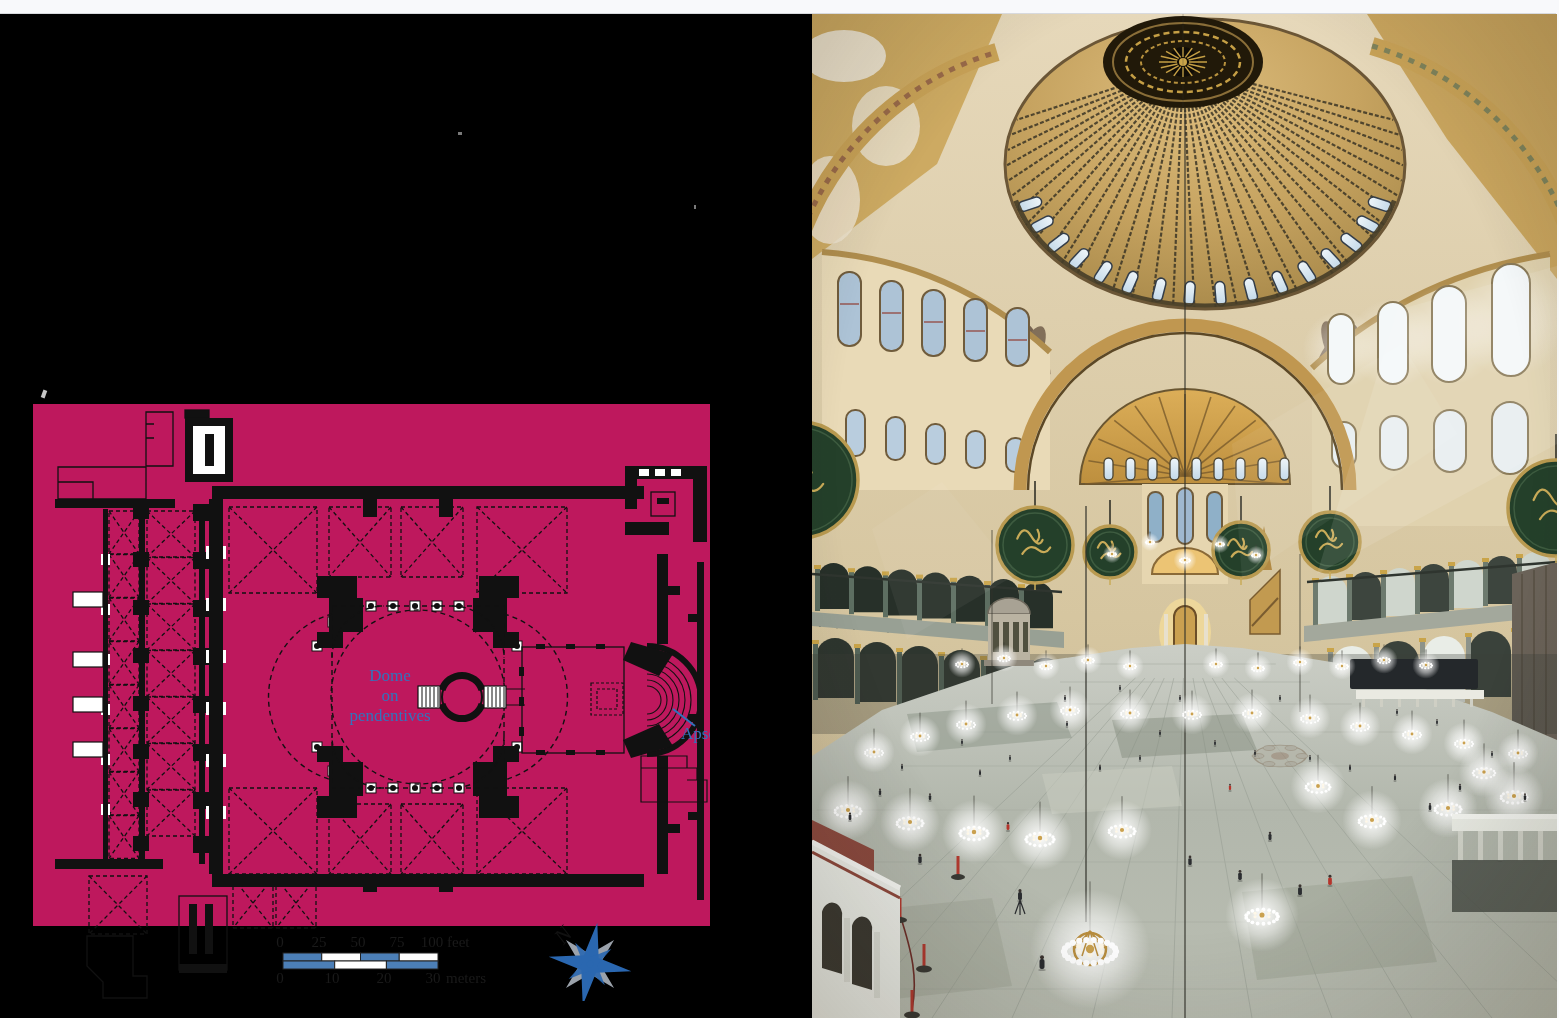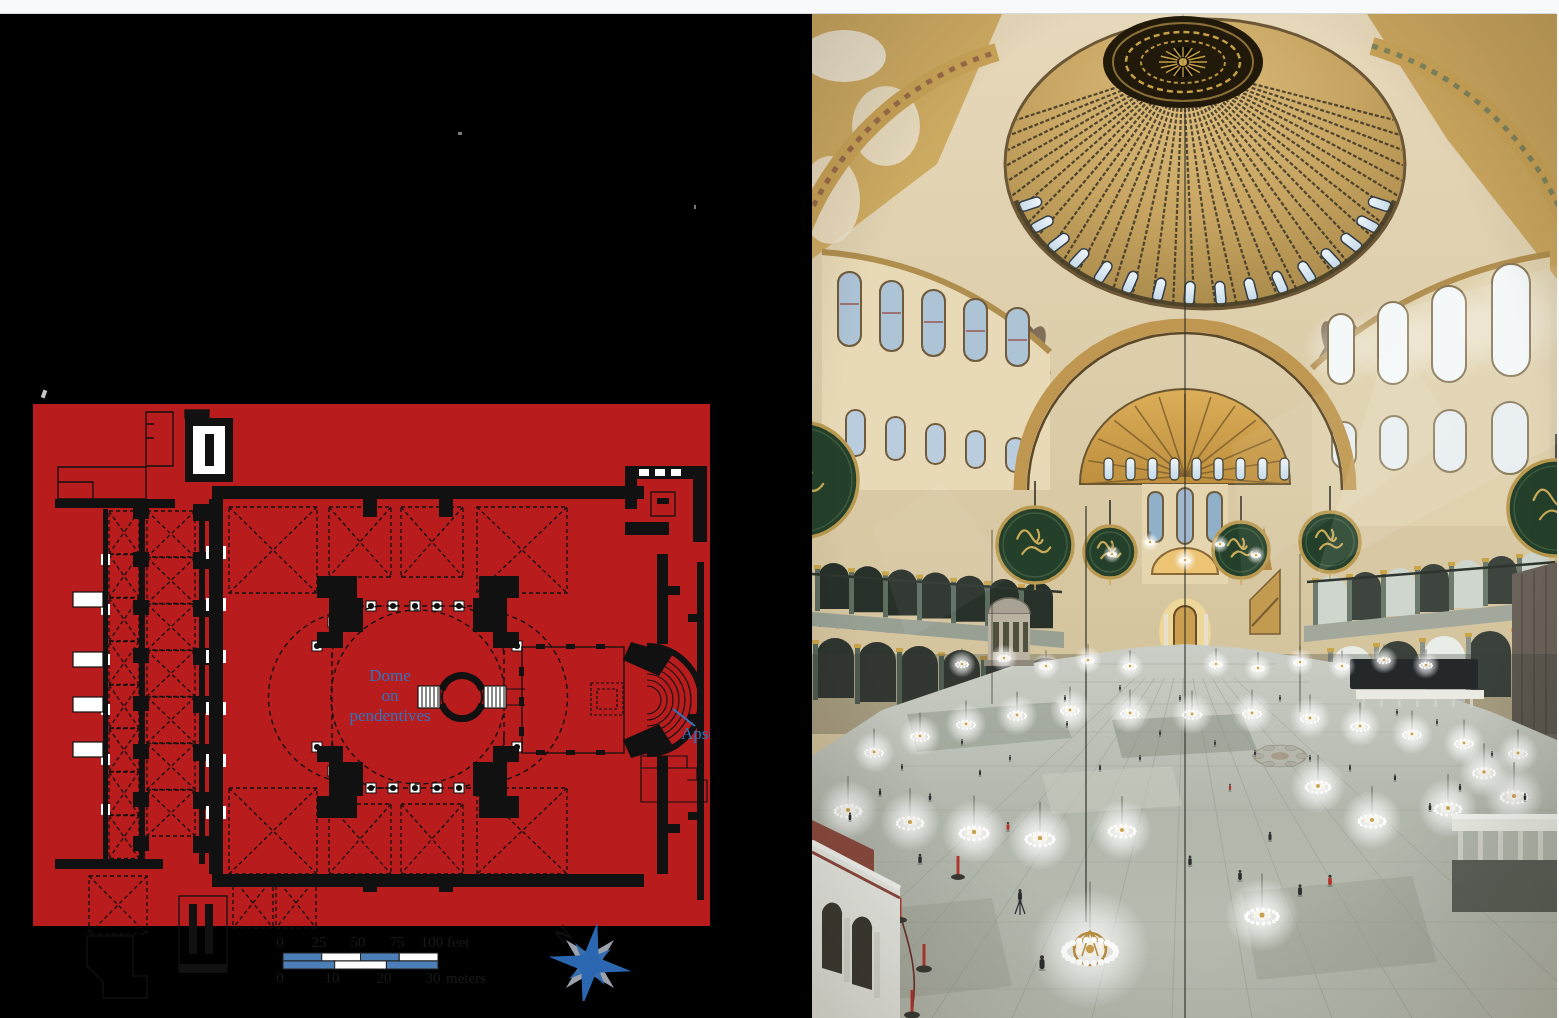--- a/index.html
+++ b/index.html
@@ -1,21 +1,21 @@
 <!DOCTYPE html>
 <html><head>
 <meta charset="utf-8">
 <style>
   html,body{margin:0;padding:0;background:#000;}
   body{width:1559px;height:1018px;position:relative;overflow:hidden;
        font-family:"Liberation Serif", serif;}
   .top-strip{position:absolute;left:0;top:0;width:1559px;height:13px;
              background:#f8f9fb;border-bottom:1px solid #d8dade;}
   .right-strip{position:absolute;right:0;top:0;width:3px;height:1018px;background:#f8f9fb;}
-  .plan-panel{position:absolute;left:33px;top:404px;width:677px;height:522px;background:#b91c1c;}
+  .plan-panel{position:absolute;left:33px;top:404px;width:677px;height:522px;background:#be185d;}
   .plan-panel svg{position:absolute;left:0;top:0;}
   .photo-wrap{position:absolute;left:812px;top:14px;width:745px;height:1004px;}
   .photo-wrap svg{position:absolute;left:0;top:0;}
   .artifact{position:absolute;background:#8e8e8e;opacity:.85;}
   text{font-family:"Liberation Serif", serif;}
 </style>
 </head>
 <body>
 
 <div class="top-strip"></div>

